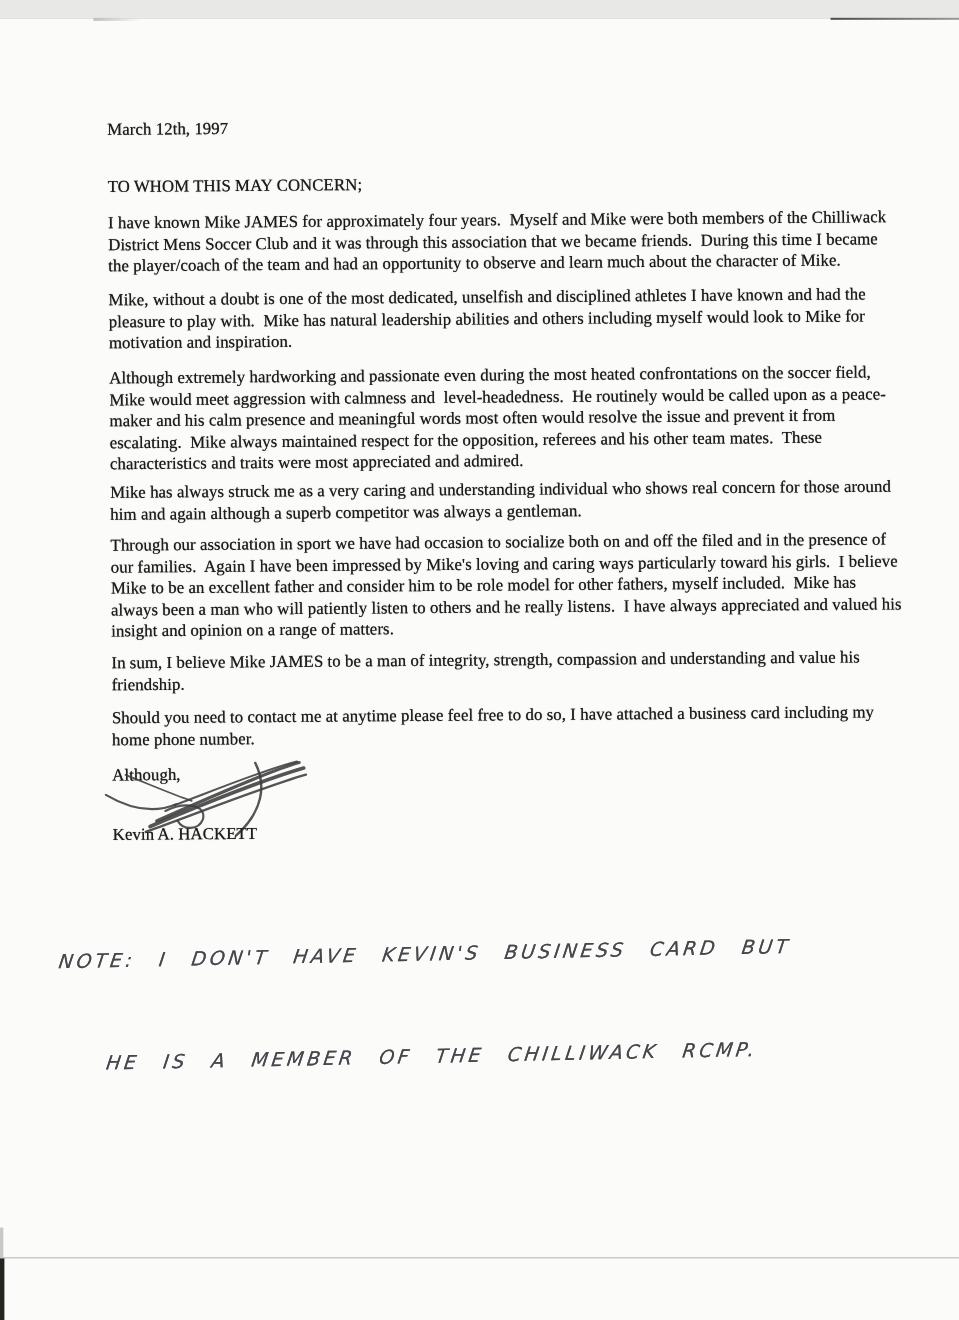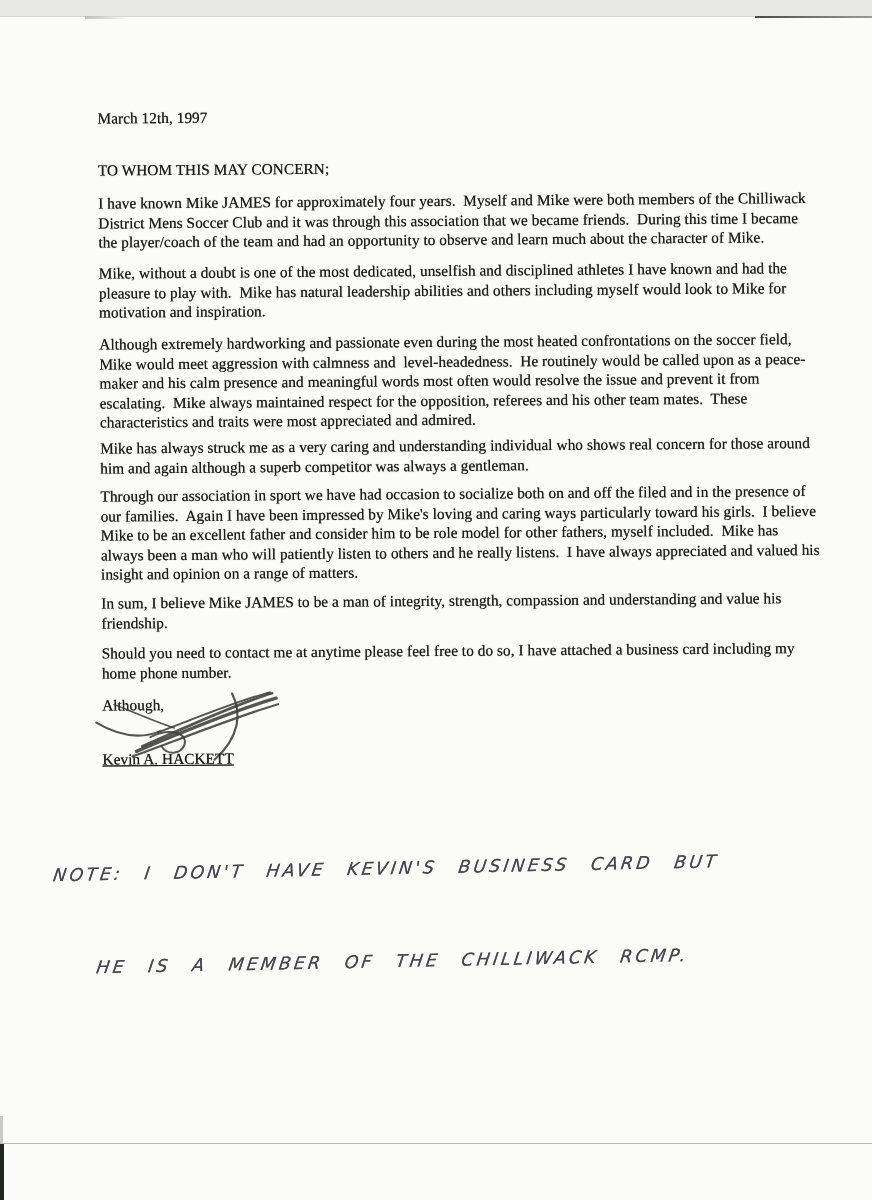--- a/index.html
+++ b/index.html
@@ -16,21 +16,21 @@
     font-size:15.3px; line-height:19.6px; letter-spacing:.05px;
     text-shadow:0 0 .7px rgba(30,30,30,.85);
   }
   .ln { white-space:pre; }
   .date       { top:90px;  }
   .salutation { top:142px; }
   .p1 { top:175px; } .p2 { top:245px; } .p3 { top:316px; }
   .p4 { top:420px; } .p5 { top:468px; } .p6 { top:575px; }
   .p7 { top:625px; }
   .closing    { top:677px; }
-  .signer     { top:731px;text-decoration:underline; }
+  .signer     { top:731px; }
 
   .sig-svg { position:absolute; left:88px; top:666px; }
   .sig-svg path { fill:none; stroke:#3e3e3e; stroke-linecap:round; opacity:.88; }
 
   .note {
     position:absolute; left:64px; top:782px;
     font-family:"DejaVu Sans","Liberation Sans",sans-serif;
     font-style:italic; font-size:17.5px; line-height:31px;
     color:#47474d; letter-spacing:3px; word-spacing:13px;
     transform:rotate(-1.2deg) skewX(-9deg); transform-origin:left top;

